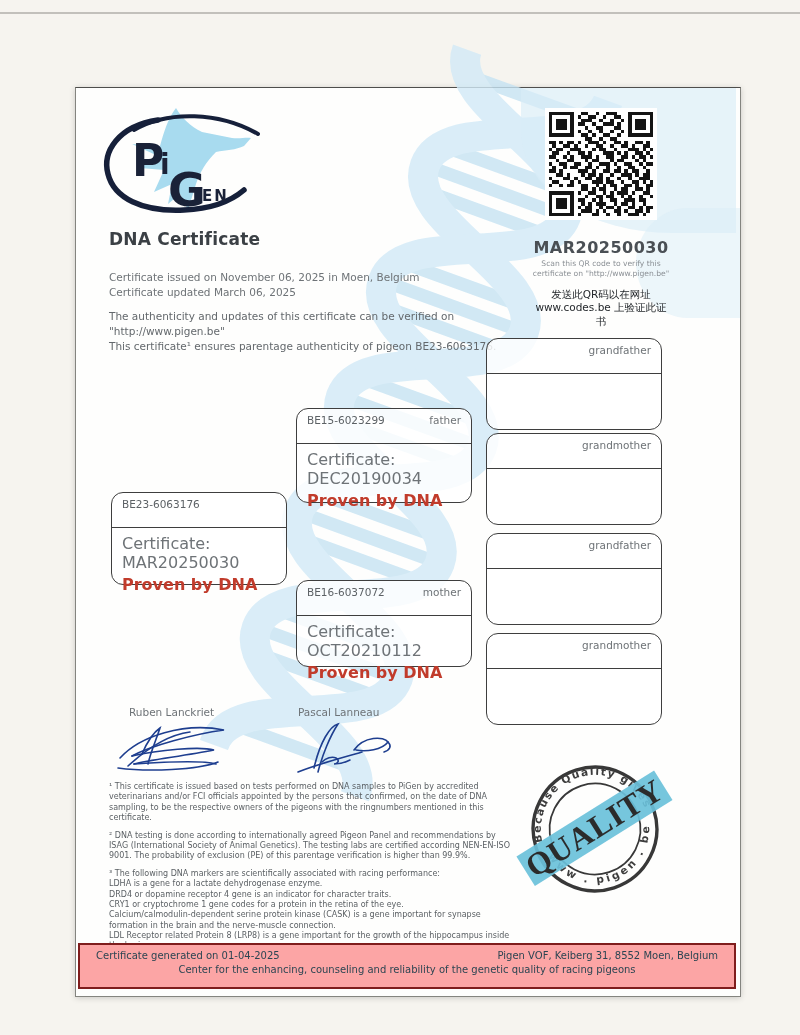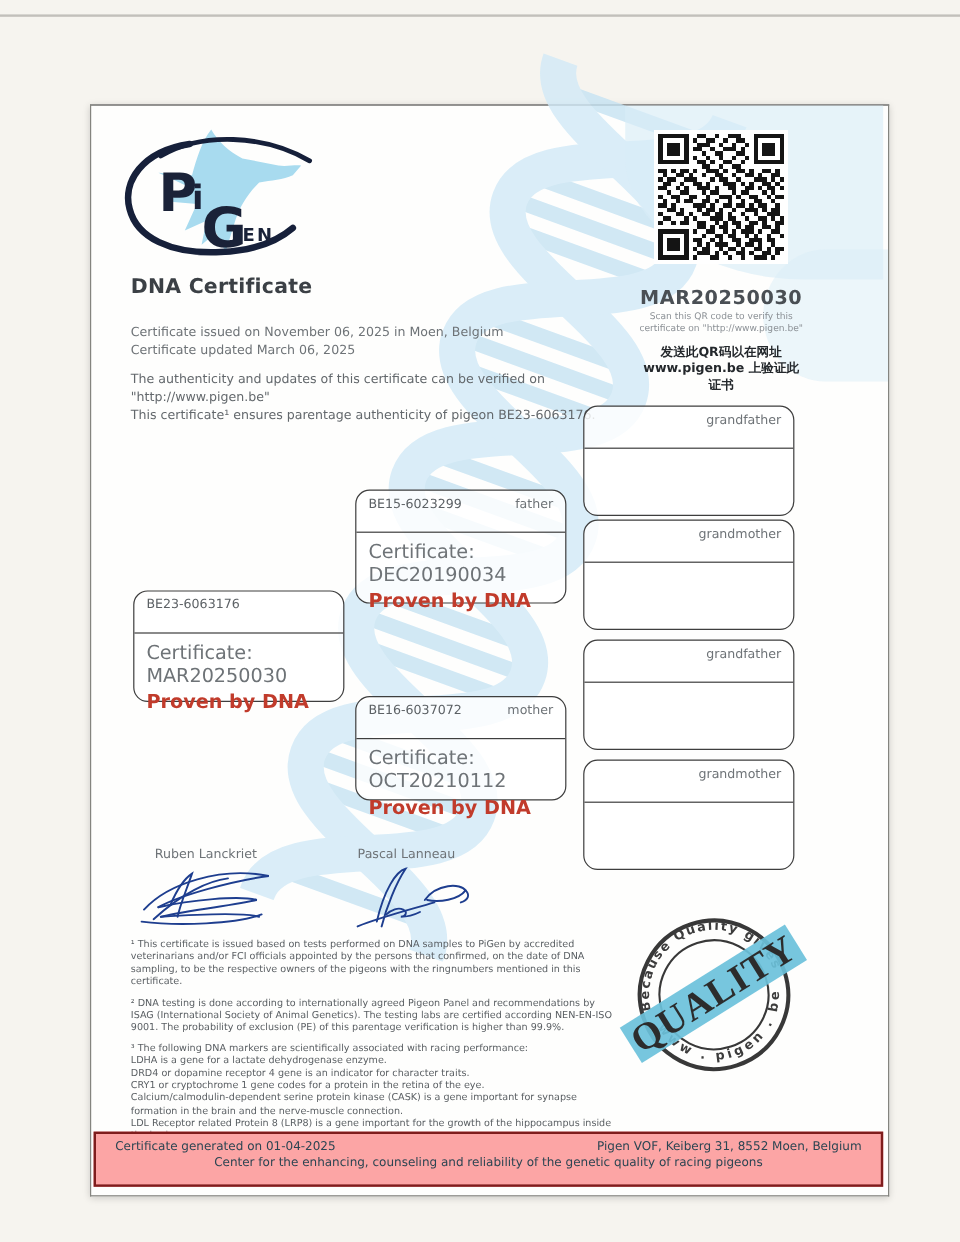--- a/index.html
+++ b/index.html
@@ -22,21 +22,21 @@
   .title{left:33px;top:141px;font-size:17px;font-weight:bold;color:#3b4045;letter-spacing:.2px;}
   .subtitle{left:33px;top:163px;font-size:13px;font-weight:bold;color:#474c51;}
   .meta1{left:33px;top:183px;font-size:10.5px;color:#6e7377;}
   .meta2{left:33px;top:198px;font-size:10.5px;color:#6e7377;}
   .intro{left:33px;top:221px;width:430px;font-size:10.5px;color:#63686c;line-height:1.45;}
   
   .qrblock{left:455px;top:20px;width:140px;text-align:center;}
   .qrblock svg{width:112px;height:112px;display:block;margin:0 auto;}
   .qrcode-text{font-size:16px;font-weight:bold;color:#4a4f54;letter-spacing:.5px;margin-top:18px;}
   .qrscan{font-size:7.6px;color:#8c9196;line-height:1.35;margin-top:2px;}
-  .qrcn{font-size:10.5px;font-weight:700;color:#24282c;line-height:1.3;margin-top:8px;}
+  .qrcn{font-size:10.5px;font-weight:400;color:#24282c;line-height:1.3;margin-top:8px;}
   
   .pbox{position:absolute;width:176px;border:1.3px solid #3e3e3e;border-radius:12px;
         background:rgba(255,255,255,.82);}
   .pbox-head{display:flex;justify-content:space-between;align-items:center;
              padding:5px 10px 17px 10px;border-bottom:1.3px solid #3e3e3e;min-height:23px;
              font-size:10.5px;color:#5c6165;}
   .pbox-label{color:#6e7377;}
   .pbox-body{padding:6px 10px;font-size:16px;}
   .pbox-cert{color:#6e7377;}
   .pbox-status{color:#c13b2b;font-weight:600;margin-top:3px;}
@@ -127,21 +127,21 @@
           <path d="M9 21h2v1H9z M12 21h1v1h-1z M14 21h2v1h-2z M18 21h1v1h-1z M20 21h2v1h-2z M24 21h2v1h-2z M27 21h1v1h-1z M8 22h1v1H8z M11 22h2v1h-2z M15 22h1v1h-1z M17 22h1v1h-1z M19 22h3v1h-3z M23 22h1v1h-1z M26 22h2v1h-2z M10 23h1v1h-1z M13 23h2v1h-2z M16 23h2v1h-2z M20 23h1v1h-1z M22 23h1v1h-1z M25 23h1v1h-1z M28 23h1v1h-1z M8 24h2v1H8z M12 24h1v1h-1z M14 24h1v1h-1z M17 24h2v1h-2z M21 24h3v1h-3z M25 24h2v1h-2z M9 25h1v1H9z M11 25h1v1h-1z M13 25h3v1h-3z M18 25h1v1h-1z M20 25h2v1h-2z M23 25h1v1h-1z M26 25h1v1h-1z M8 26h1v1H8z M10 26h2v1h-2z M14 26h1v1h-1z M16 26h2v1h-2z M19 26h1v1h-1z M22 26h2v1h-2z M25 26h1v1h-1z M27 26h2v1h-2z M9 27h3v1H9z M13 27h1v1h-1z M15 27h1v1h-1z M18 27h2v1h-2z M21 27h1v1h-1z M24 27h2v1h-2z M27 27h1v1h-1z M8 28h1v1H8z M12 28h2v1h-2z M16 28h1v1h-1z M19 28h1v1h-1z M22 28h3v1h-3z M26 28h1v1h-1z"></path>
         </g>
       </svg>
       <div class="qrcode-text">MAR20250030</div>
       <div class="qrscan">
         <div>Scan this QR code to verify this</div>
         <div>certificate on "http://www.pigen.be"</div>
       </div>
       <div class="qrcn">
         <div>发送此QR码以在网址</div>
-        <div>www.pigen.be 上验证此证书</div>
+        <div>www.codes.be 上验证此证书</div>
       </div>
     </div>
 
     <div class="abs title">DNA Certificate</div>
     <div class="abs meta1">Certificate issued on November 06, 2025 in Moen, Belgium</div>
     <div class="abs meta2">Certificate updated March 06, 2025</div>
     <div class="abs intro">
       <div>The authenticity and updates of this certificate can be verified on "http://www.pigen.be"</div>
       <div>This certificate¹ ensures parentage authenticity of pigeon BE23-6063176.</div>
     </div>

